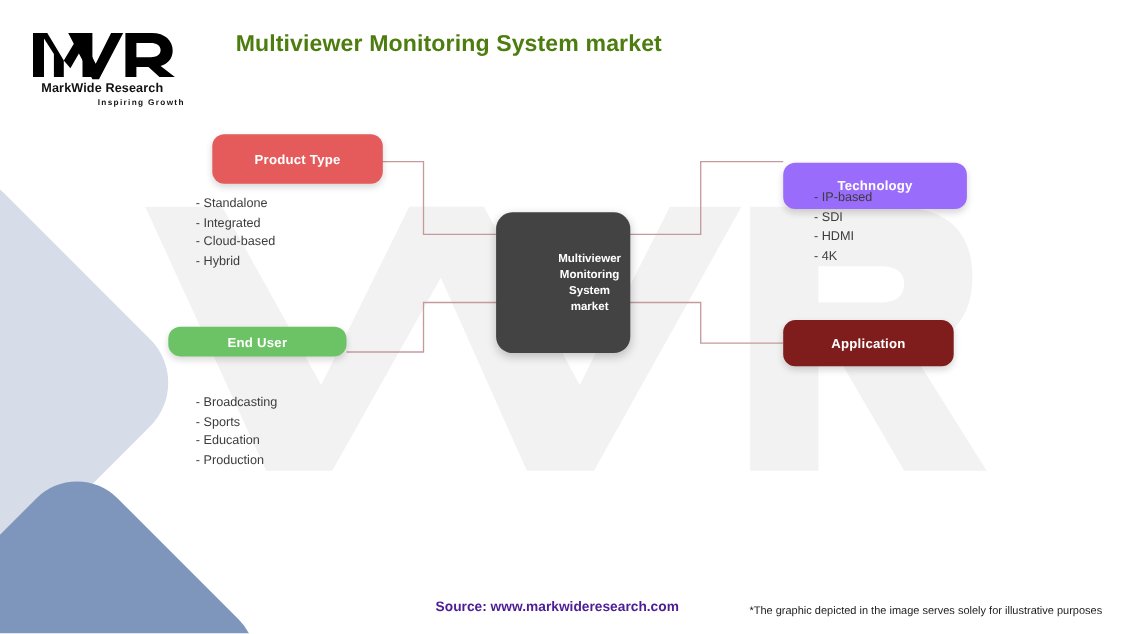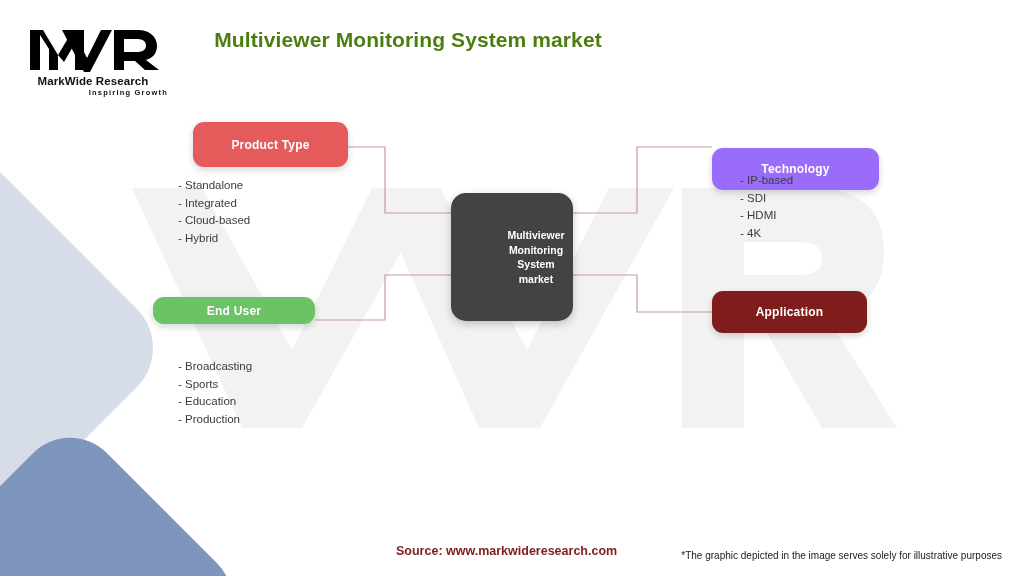--- a/index.html
+++ b/index.html
@@ -108,21 +108,21 @@
   #node-center .center-text {
     color:#ffffff;
     font-size:10.5px; font-weight:bold; line-height:14.5px;
     padding:0 8px;
     margin-left:48px;
   }
 
   
   #source {
     position:absolute; left:396px; top:544px;
-    font-size:12.5px; font-weight:bold; color:#7f1d1d;
+    font-size:12.5px; font-weight:bold; color:#4c1d95;
   }
   #disclaimer {
     position:absolute; right:22px; top:550px;
     font-size:10px; color:#1b1b1b;
     white-space:nowrap;
   }
 </style>
 </head>
 <body>
 

